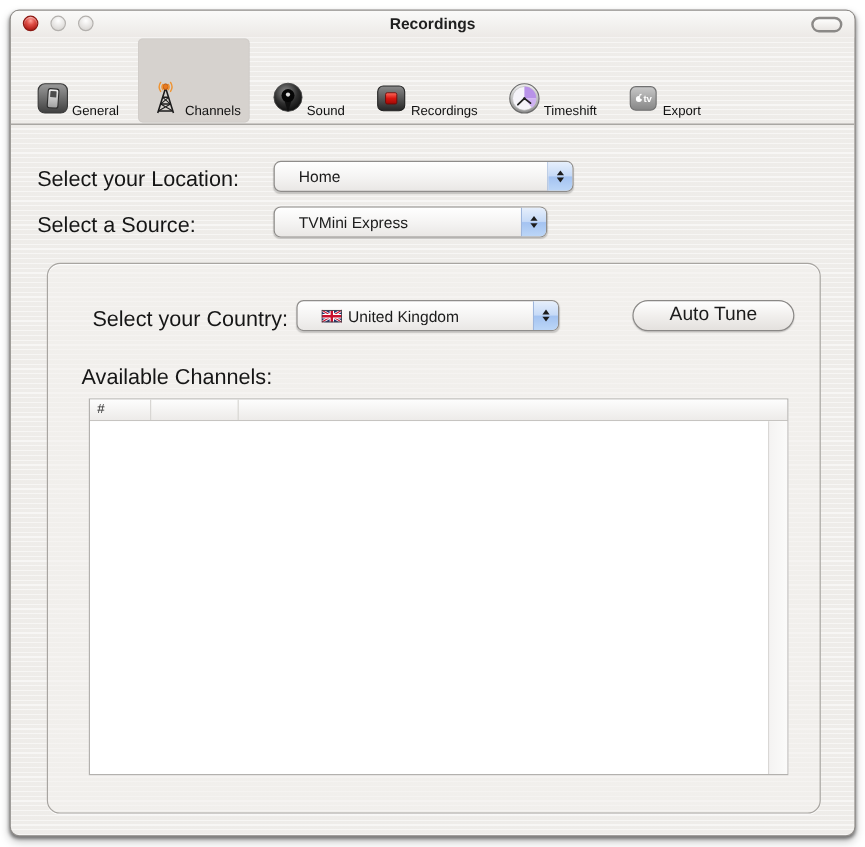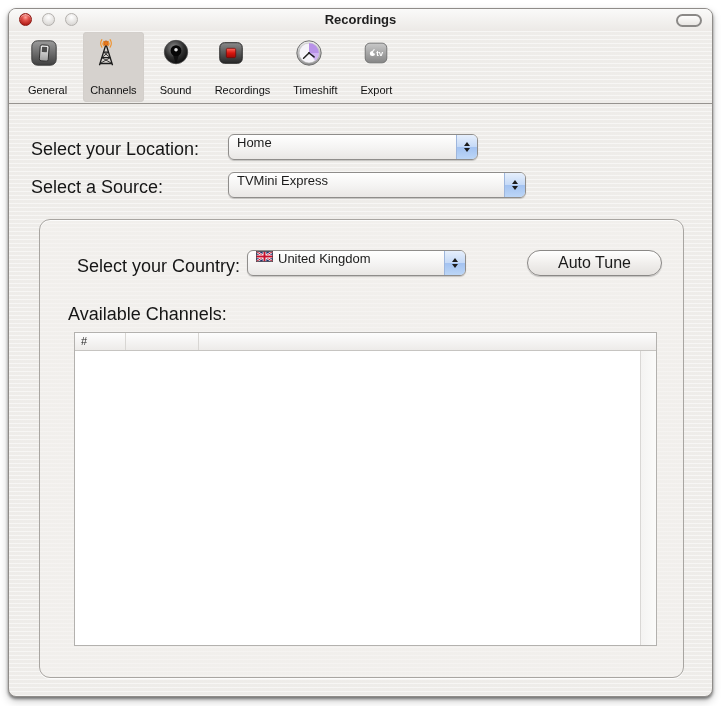--- a/index.html
+++ b/index.html
@@ -50,34 +50,34 @@
     background:linear-gradient(#fdfdfc,#e9e6e3);
   }
   
   .toolbar {
     position:relative; height:73px;
     border-bottom:1px solid #96938f;
     display:flex; align-items:stretch; gap:9px;
     padding:1px 0 1px 12px;
   }
   .tb-item {
-    display:flex; flex-direction:column; align-items:flex-start; justify-content:flex-start;
+    display:flex; flex-direction:row; align-items:flex-end; justify-content:flex-start;
     padding:4px 7px 3px; border-radius:4px; cursor:default;
   }
   .tb-item.selected { background:#d6d2ce; box-shadow:inset 0 0 1px rgba(0,0,0,.15); }
   .tb-icon { width:32px; height:34px; display:flex; align-items:center; justify-content:center; }
   .tb-label { font-size:11px; color:#111; margin-top:14px; white-space:nowrap; }
   
   .form-label { position:absolute; font-size:18px; color:#161616; }
   .popup {
     position:absolute; height:26px;
     background:linear-gradient(#ffffff,#f4f3f2 55%,#e9e7e5);
     border:1px solid #8f8d8b; border-radius:6px;
     box-shadow:0 1px 1px rgba(0,0,0,.18);
-    display:flex; align-items:flex-start; padding-left:8px;
+    display:flex; align-items:center; padding-left:20px;
     font-size:13px; cursor:default;
   }
   .popup-text { flex:1; white-space:nowrap; overflow:hidden; }
   .popup-cap {
     width:21px; height:24px; margin-left:4px; flex:0 0 auto;
     border-left:1px solid #9eb6dc;
     border-radius:0 5px 5px 0;
     background:linear-gradient(#e6effc 0%, #c6daf7 48%, #a4c3f1 52%, #bcd6f7 100%);
     display:flex; flex-direction:column; align-items:center; justify-content:center; gap:2px;
   }
@@ -268,21 +268,21 @@
   <div class="form-label" style="left:22px; top:130px;">Select your Location:</div>
   <div class="popup" style="left:219px; top:125px; width:250px;">
     <span class="popup-text">Home</span>
     <span class="popup-cap">
       <i class="arr arr-up"></i>
         <i class="arr arr-dn"></i>
     </span>
   </div>
 
   <div class="form-label" style="left:22px; top:168px;">Select a Source:</div>
-  <div class="popup" style="left:219px; top:163px; width:298px;">
+  <div class="popup" style="left:219px; top:163px; width:228px;">
     <span class="popup-text">TVMini Express</span>
     <span class="popup-cap">
       <i class="arr arr-up"></i>
         <i class="arr arr-dn"></i>
     </span>
   </div>
 
   <div class="groupbox">
 
     <div class="form-label" style="left:37px; top:36px;">Select your Country:</div>

